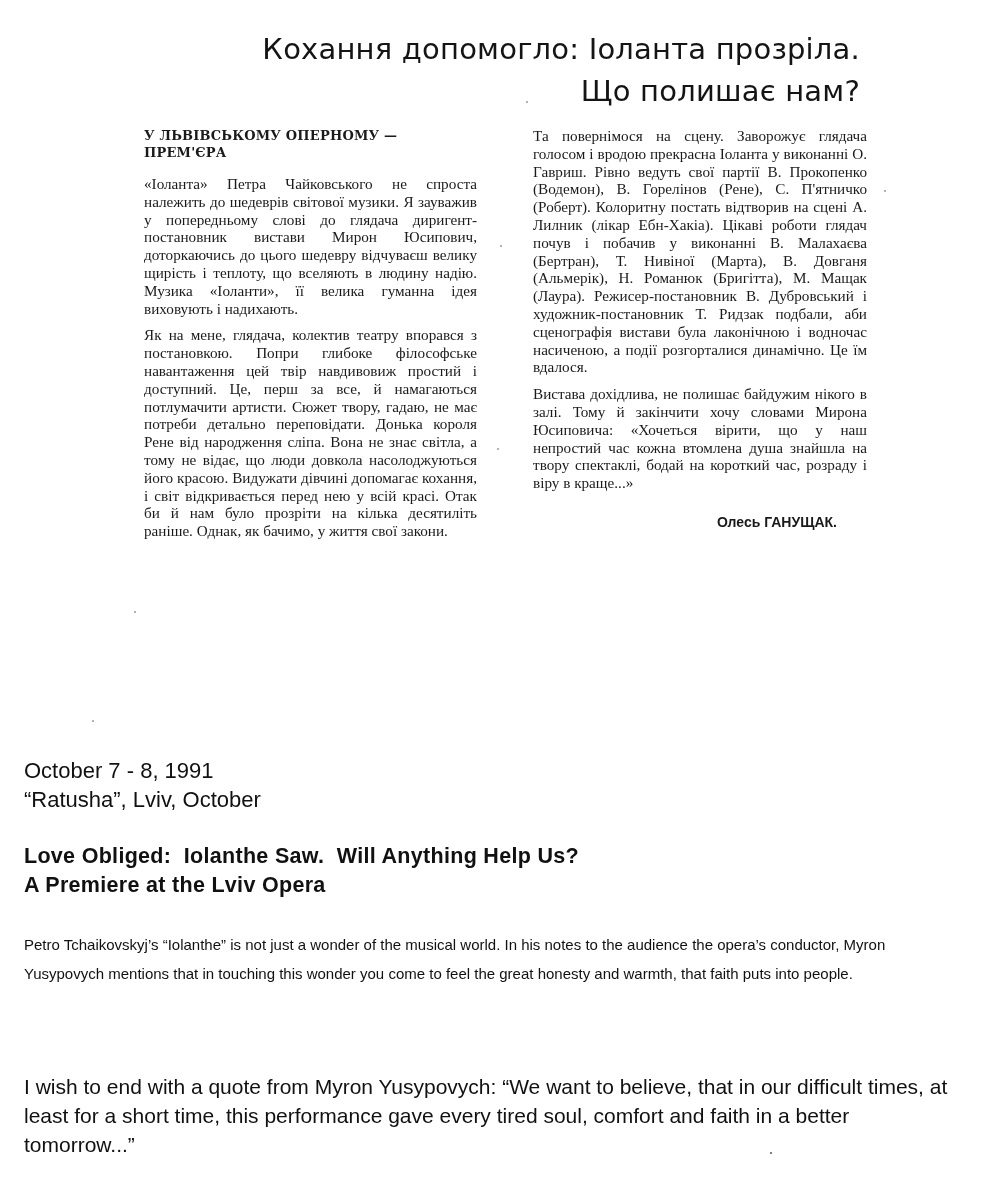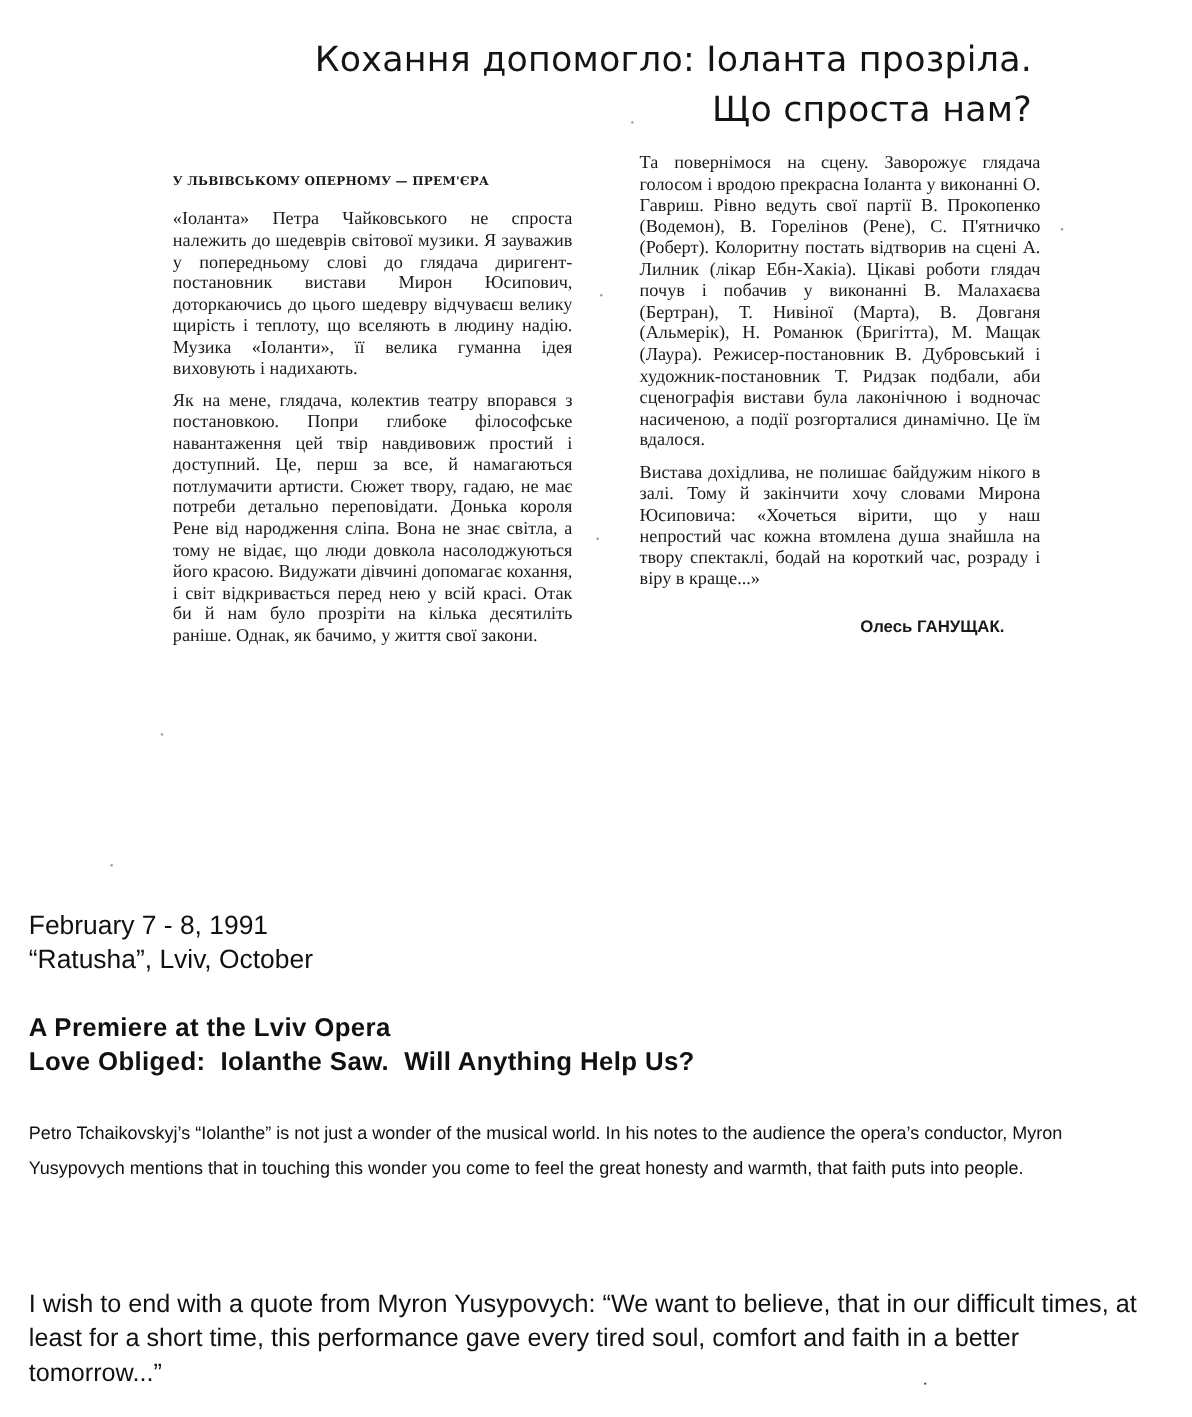--- a/index.html
+++ b/index.html
@@ -13,43 +13,43 @@
   .headline div { white-space: nowrap; }
   .col {
     position: absolute; top: 127px; width: 333px;
     font-family: "Liberation Serif", serif; font-size: 15.2px; line-height: 17.8px;
     color: #1a1a1a; text-align: justify; hyphens: manual;
   }
   .col.left { left: 144px; }
   .col.right { left: 517px; width: 334px; margin-left: 16px; }
   .col p { margin: 0 0 9px 0; }
   .kicker {
-    font-weight: bold; font-family: "DejaVu Serif", serif; font-size: 10px;
-    line-height: 17px; margin: 16px 0 14px 0; text-align: left; letter-spacing: 0.2px;
+    font-weight: bold; font-family: "DejaVu Serif", serif; font-size: 13px;
+    line-height: 17px; margin: 0 0 14px 0; text-align: left; letter-spacing: 0.2px;
   }
   .byline {
     text-align: right; font-weight: bold; font-family: Liberation Sans, sans-serif;
     font-size: 14px; margin-top: 22px; padding-right: 30px;
   }
   .eng {
     position: absolute; left: 24px; font-family: "Liberation Sans", sans-serif; color: #111;
   }
   .meta { top: 756px; font-size: 22px; line-height: 29px; }
   .title { top: 842px; font-size: 21.5px; line-height: 29px; font-weight: bold; letter-spacing: 0.3px; }
   .para1 { top: 930px; width: 940px; font-size: 15px; line-height: 29px; }
   .para2 { top: 1072px; width: 940px; font-size: 21px; line-height: 29px; }
   .speck { position: absolute; width: 2px; height: 2px; background: #999; border-radius: 1px; }
 </style>
 </head>
 <body>
 
 <div class="clip">
   <div class="headline">
     <div>Кохання допомогло: Іоланта прозріла.</div>
-    <div>Що спроста нам?</div>
+    <div>Що полишає нам?</div>
   </div>
 
   <div class="col left">
     <div class="kicker">У ЛЬВІВСЬКОМУ ОПЕРНОМУ — ПРЕМ'ЄРА</div>
     <p>«Іоланта» Петра Чайковського не спроста належить до шедеврів світової музики. Я зауважив у попередньому слові до глядача диригент-постановник вистави Мирон Юсипович, доторкаючись до цього шедевру відчуваєш велику щирість і теплоту, що вселяють в людину надію. Музика «Іоланти», її велика гуманна ідея виховують і надихають.</p>
     <p>Як на мене, глядача, колектив театру впорався з постановкою. Попри глибоке філософське навантаження цей твір навдивовиж простий і доступний. Це, перш за все, й намагаються потлумачити артисти. Сюжет твору, гадаю, не має потреби детально переповідати. Донька короля Рене від народження сліпа. Вона не знає світла, а тому не відає, що люди довкола насолоджуються його красою. Видужати дівчині допомагає кохання, і світ відкривається перед нею у всій красі. Отак би й нам було прозріти на кілька десятиліть раніше. Однак, як бачимо, у життя свої закони.</p>
   </div>
 
   <div class="col right">
     <p>Та повернімося на сцену. Заворожує глядача голосом і вродою прекрасна Іоланта у виконанні О. Гавриш. Рівно ведуть свої партії В. Прокопенко (Водемон), В. Горелінов (Рене), С. П'ятничко (Роберт). Колоритну постать відтворив на сцені А. Лилник (лікар Ебн-Хакіа). Цікаві роботи глядач почув і побачив у виконанні В. Малахаєва (Бертран), Т. Нивіної (Марта), В. Довганя (Альмерік), Н. Романюк (Бригітта), М. Мащак (Лаура). Режисер-постановник В. Дубровський і художник-постановник Т. Ридзак подбали, аби сценографія вистави була лаконічною і водночас насиченою, а події розгорталися динамічно. Це їм вдалося.</p>
@@ -59,24 +59,24 @@
 
   <span class="speck" style="left:500px;top:245px"></span>
   <span class="speck" style="left:497px;top:448px"></span>
   <span class="speck" style="left:134px;top:611px"></span>
   <span class="speck" style="left:92px;top:720px"></span>
   <span class="speck" style="left:526px;top:101px"></span>
   <span class="speck" style="left:884px;top:190px"></span>
 </div>
 
 <div class="eng meta">
-  <div>February 7 - 8, 1991</div>
+  <div>October 7 - 8, 1991</div>
   <div>“Ratusha”, Lviv, October</div>
 </div>
 
 <div class="eng title">
+  <div style="white-space:pre">Love Obliged:  Iolanthe Saw.  Will Anything Help Us?</div>
   <div>A Premiere at the Lviv Opera</div>
-  <div style="white-space:pre">Love Obliged:  Iolanthe Saw.  Will Anything Help Us?</div>
 </div>
 
 <div class="eng para1">Petro Tchaikovskyj’s “Iolanthe” is not just a wonder of the musical world.   In his notes to the audience the opera’s conductor, Myron Yusypovych mentions that in touching this wonder you come to feel the great honesty and warmth, that faith puts into people.</div>
 <div class="eng para2">I wish to end with a quote from Myron Yusypovych:  “We want to believe, that in our difficult times, at least for a short time, this performance gave every tired soul, comfort and faith in a better tomorrow...”</div>
 <span class="speck" style="left:770px;top:1152px;background:#555"></span>
 
 </body></html>

